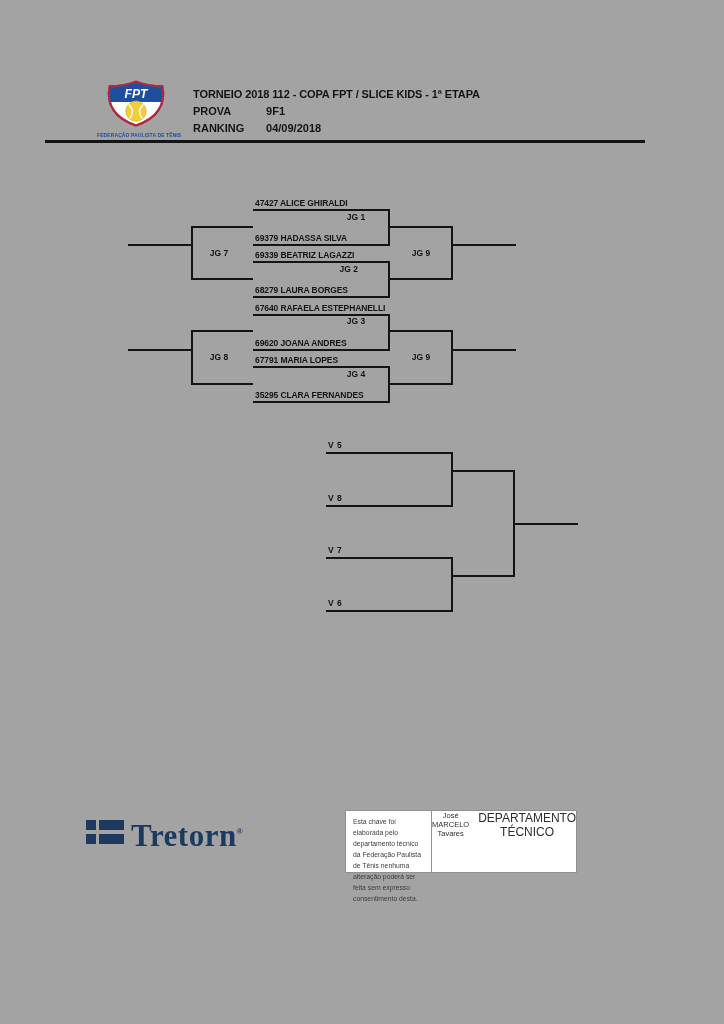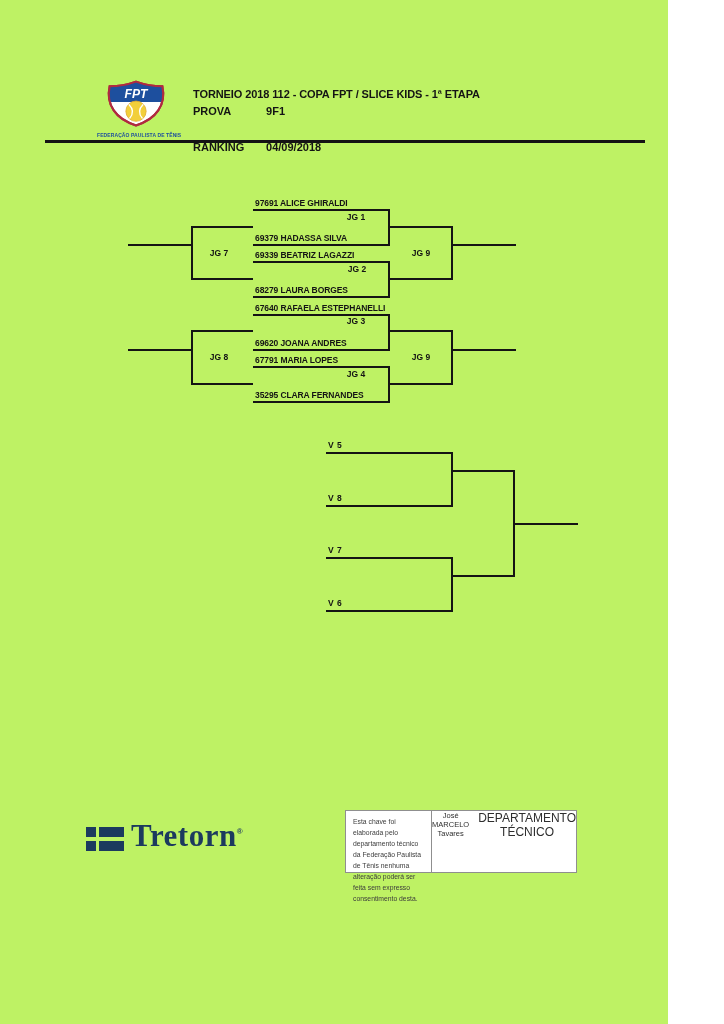--- a/index.html
+++ b/index.html
@@ -1,18 +1,18 @@
 <!DOCTYPE html>
 <html><head>
 <meta charset="utf-8">
 <style>
   * { margin:0; padding:0; box-sizing:border-box; }
   html,body { background:#ffffff; }
   .page {
-    position:relative; width:668px; height:1024px; background:#bef264;
+    position:relative; width:724px; height:1024px; background:#a3a3a3;
     font-family:"Liberation Sans", sans-serif; color:#141414; overflow:hidden;padding-left:44px;
   }
   
   .hl { position:absolute; height:2px; background:#141414; }
   .vl { position:absolute; width:2px;  background:#141414; }
   .player {
     position:absolute; font-size:8.5px; font-weight:bold; letter-spacing:-0.1px;
     white-space:nowrap; color:#141414;
   }
   .jg {
@@ -27,21 +27,21 @@
     letter-spacing:0.1px; white-space:nowrap;
   }
   .title-line {
     position:absolute; left:193px; top:88px; font-size:11px; font-weight:bold;
     white-space:nowrap; letter-spacing:-0.1px;text-align:right;
   }
   .hfield { position:absolute; left:193px; font-size:11px; font-weight:bold; white-space:nowrap; }
   .hfield .lbl { display:inline-block; width:70px; }
   .rule { position:absolute; left:45px; top:140px; width:600px; height:3px; background:#141414; }
   
-  .sponsor { position:absolute; left:86px; top:820px; display:flex; align-items:flex-end; }
+  .sponsor { position:absolute; left:86px; top:820px; display:flex; align-items:flex-start; }
   .ticon { display:flex; flex-direction:column; gap:4px; margin-right:7px; }
   .ticon .row { display:flex; gap:3px; }
   .sq { width:10px; height:10px; background:#1c3a5e; }
   .rc { width:25px; height:10px; background:#1c3a5e; }
   .tword {
     font-family:"Liberation Serif", serif; font-weight:bold; font-size:31px;
     color:#1c3a5e; line-height:1; letter-spacing:0.5px;
   }
   .reg { font-size:8px; vertical-align:12px; font-family:"Liberation Sans", sans-serif; }
   .fbox {
@@ -78,39 +78,39 @@
   </div>
 
   <div class="title-line">
     <span>TORNEIO 2018 112</span>
     <span>- COPA FPT / SLICE KIDS - 1ª ETAPA</span>
   </div>
   <div class="hfield" style="top:105px;">
     <span class="lbl">PROVA</span>
     <span>9F1</span>
   </div>
-  <div class="hfield" style="top:122px;margin-top:19px;">
+  <div class="hfield" style="top:122px;">
     <span class="lbl">RANKING</span>
     <span>04/09/2018</span>
   </div>
   <div class="rule"></div>
 
   <div>
 
-    <div class="player" style="left:255px; top:198px;">97691 ALICE GHIRALDI</div>
+    <div class="player" style="left:255px; top:198px;">47427 ALICE GHIRALDI</div>
     <div class="player" style="left:255px; top:233px;">69379 HADASSA SILVA</div>
     <div class="player" style="left:255px; top:250px;">69339 BEATRIZ LAGAZZI</div>
     <div class="player" style="left:255px; top:285px;">68279 LAURA BORGES</div>
     <div class="player" style="left:255px; top:303px;">67640 RAFAELA ESTEPHANELLI</div>
     <div class="player" style="left:255px; top:338px;">69620 JOANA ANDRES</div>
     <div class="player" style="left:255px; top:355px;">67791 MARIA LOPES</div>
     <div class="player" style="left:255px; top:390px;">35295 CLARA FERNANDES</div>
 
     <div class="jg" style="left:338px; top:212px;">JG 1</div>
-    <div class="jg" style="left:339px; top:264px;">JG 2</div>
+    <div class="jg" style="left:322px; top:264px;text-align:right;">JG 2</div>
     <div class="jg" style="left:338px; top:316px;">JG 3</div>
     <div class="jg" style="left:338px; top:369px;">JG 4</div>
     <div class="jg" style="left:403px; top:248px;">JG 9</div>
     <div class="jg" style="left:403px; top:352px;">JG 9</div>
     <div class="jg" style="left:201px; top:248px;">JG 7</div>
     <div class="jg" style="left:201px; top:352px;">JG 8</div>
 
     <div class="hl" style="left:253px; top:209px; width:137px;"></div>
     <div class="hl" style="left:253px; top:244px; width:137px;"></div>
     <div class="hl" style="left:253px; top:261px; width:137px;"></div>

